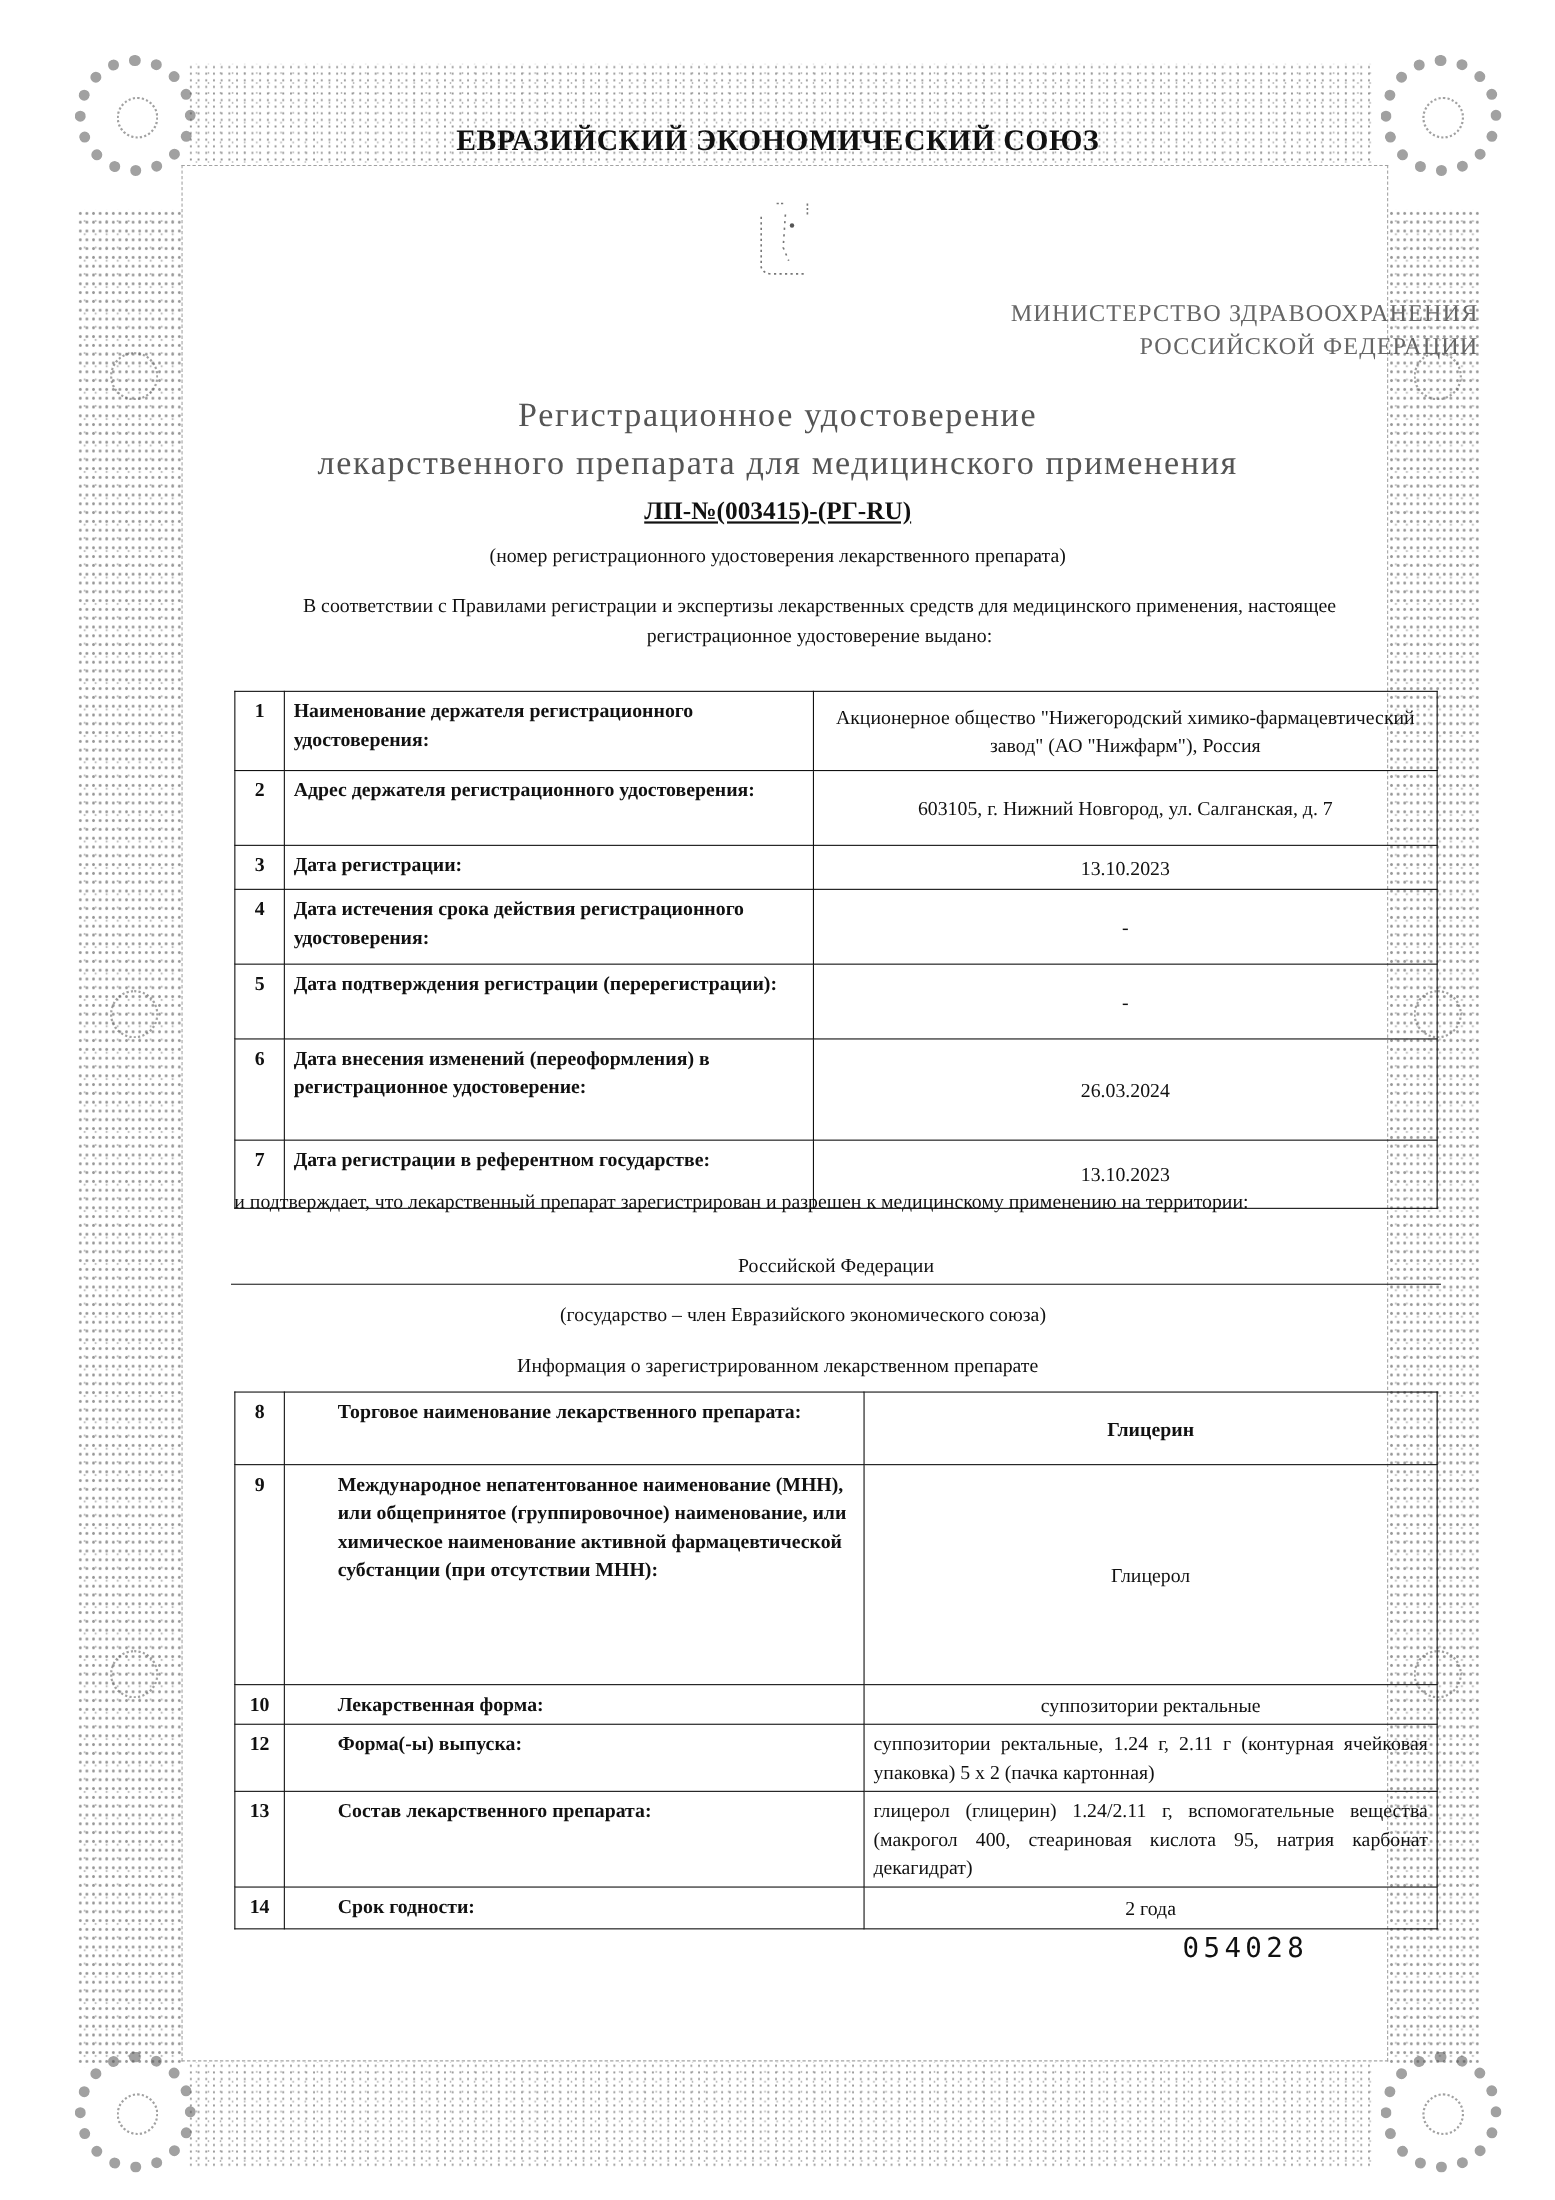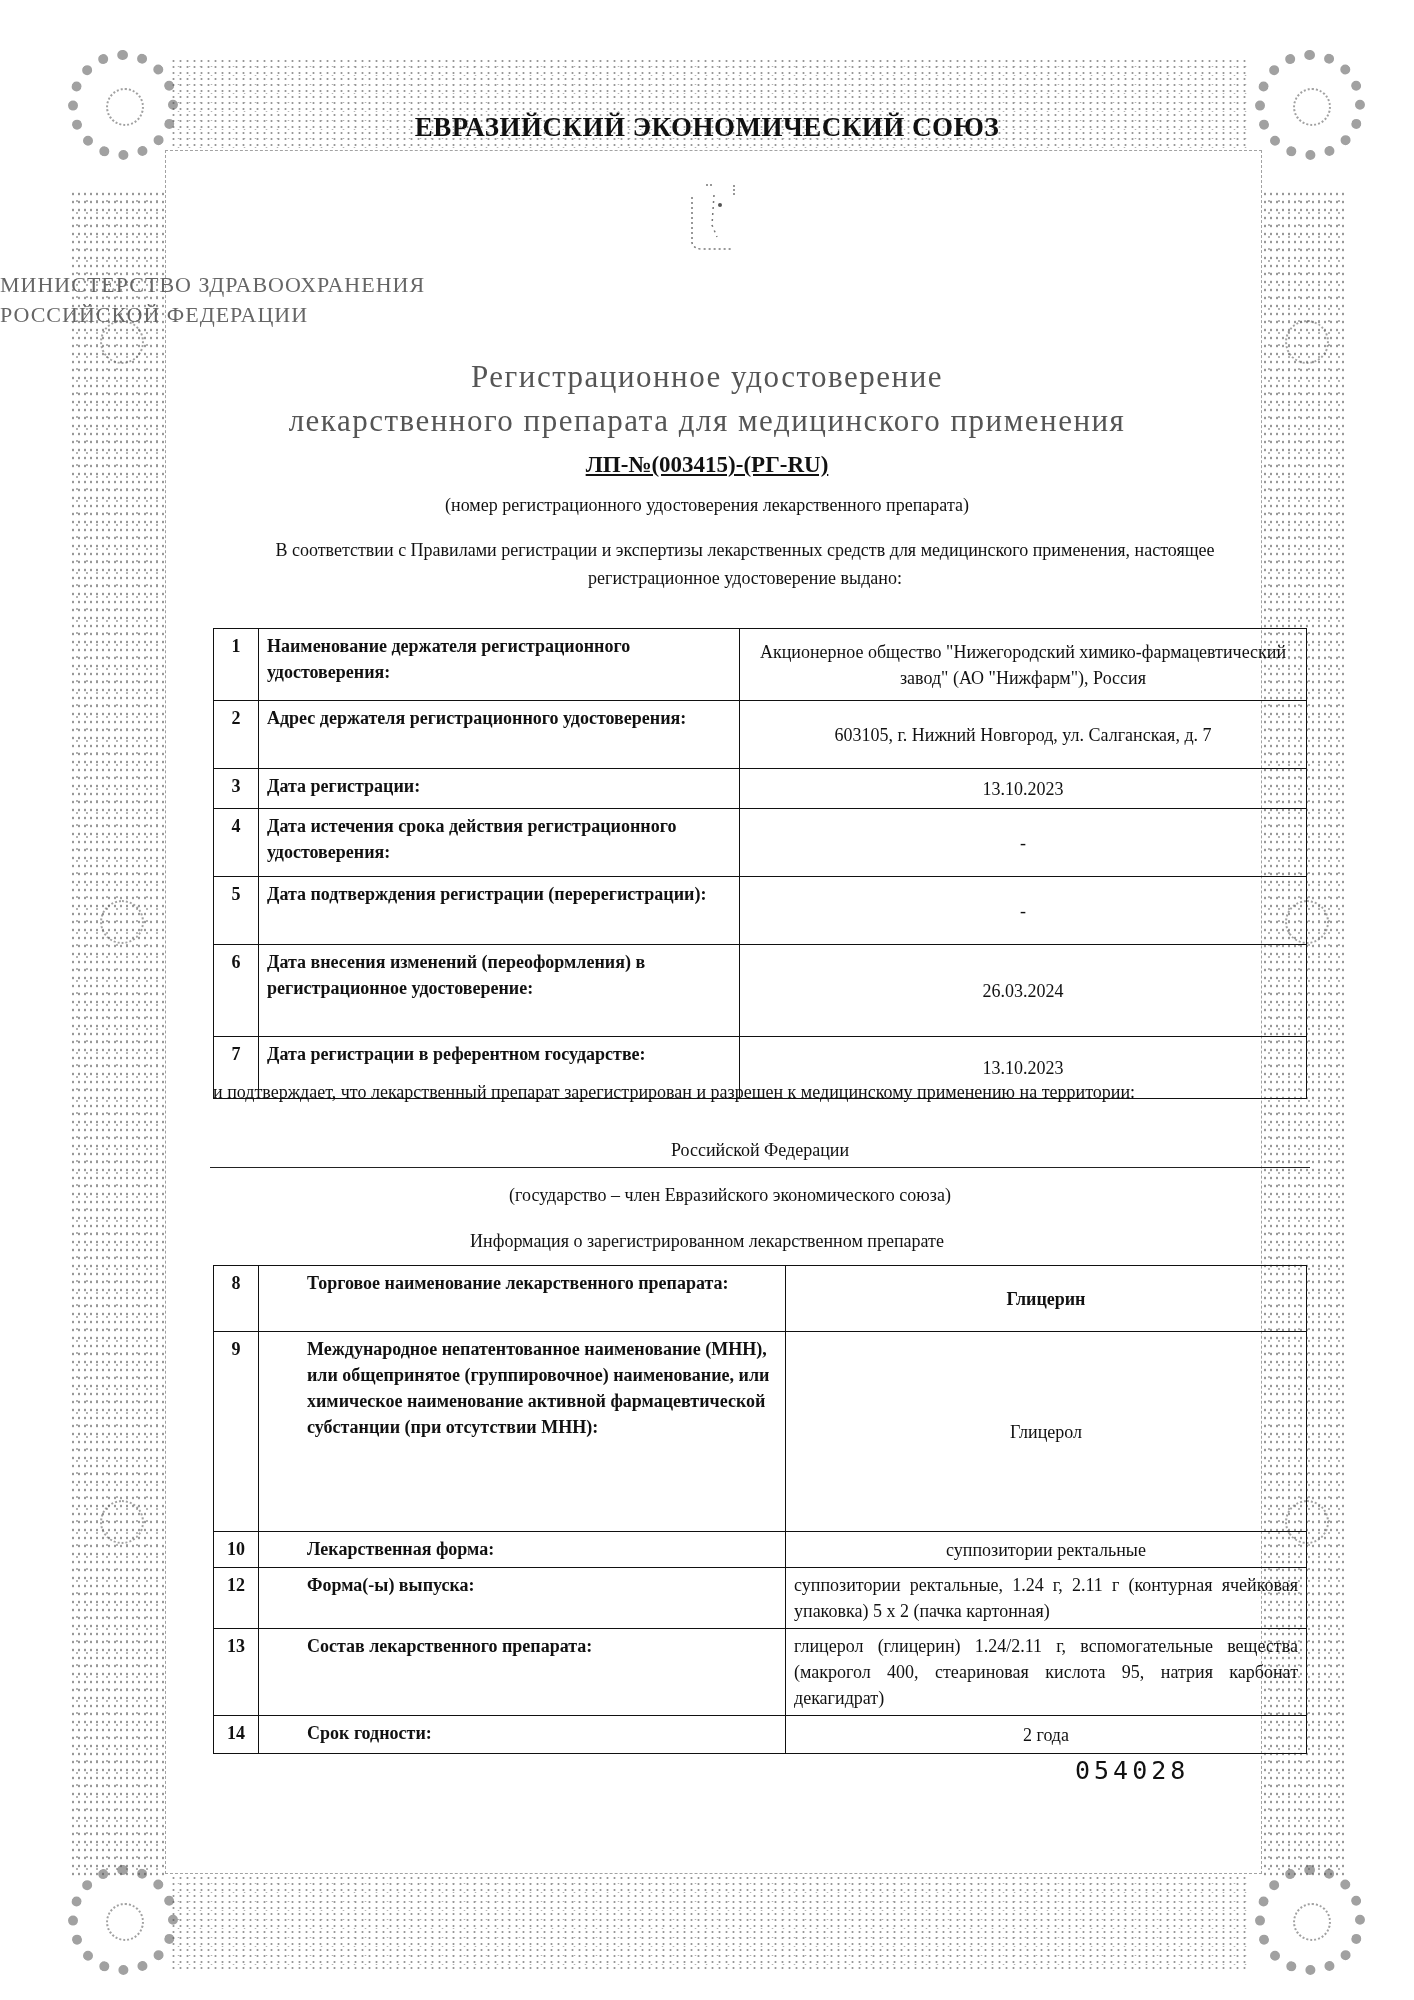--- a/index.html
+++ b/index.html
@@ -27,21 +27,21 @@
   .corner::after { content: ""; position: absolute; left: 28px; top: 28px; width: 34px; height: 34px;
             border-radius: 50%; border: 2px dotted #555; }
   .c-tl { left: 68px; top: 50px; } .c-tr { left: 1255px; top: 50px; }
   .c-bl { left: 68px; top: 1865px; } .c-br { left: 1255px; top: 1865px; }
   .rosette { position: absolute; width: 40px; height: 40px; border-radius: 50%; border: 2px dotted #666; opacity: .6; }
 
   
   .union-title { position: absolute; left: 0; width: 1414px; top: 112px; text-align: center;
                  font-weight: bold; font-size: 27px; letter-spacing: .5px; color: #111; }
   .emblem { position: absolute; left: 672px; top: 175px; width: 70px; height: 80px; }
-  .ministry { position: absolute; left: 0; width: 1344px; top: 270px; text-align: left;
+  .ministry { position: absolute; left: 0; width: 1344px; top: 270px; text-align: right;
               font-size: 22px; line-height: 30px; color: #666; letter-spacing: 1px; font-weight: normal; }
   .doc-title { position: absolute; left: 0; width: 1414px; top: 355px; text-align: center;
                font-size: 31px; line-height: 44px; color: #555; letter-spacing: 1.5px; }
   .cert-number { position: absolute; left: 0; width: 1414px; top: 452px; text-align: center;
                  font-size: 23px; font-weight: bold; text-decoration: underline; }
   .cert-number-caption { position: absolute; left: 0; width: 1414px; top: 495px; text-align: center; font-size: 18px; }
   .intro { position: absolute; left: 240px; width: 1010px; top: 536px; text-align: center;
            font-size: 18px; line-height: 28px; }
 
   

